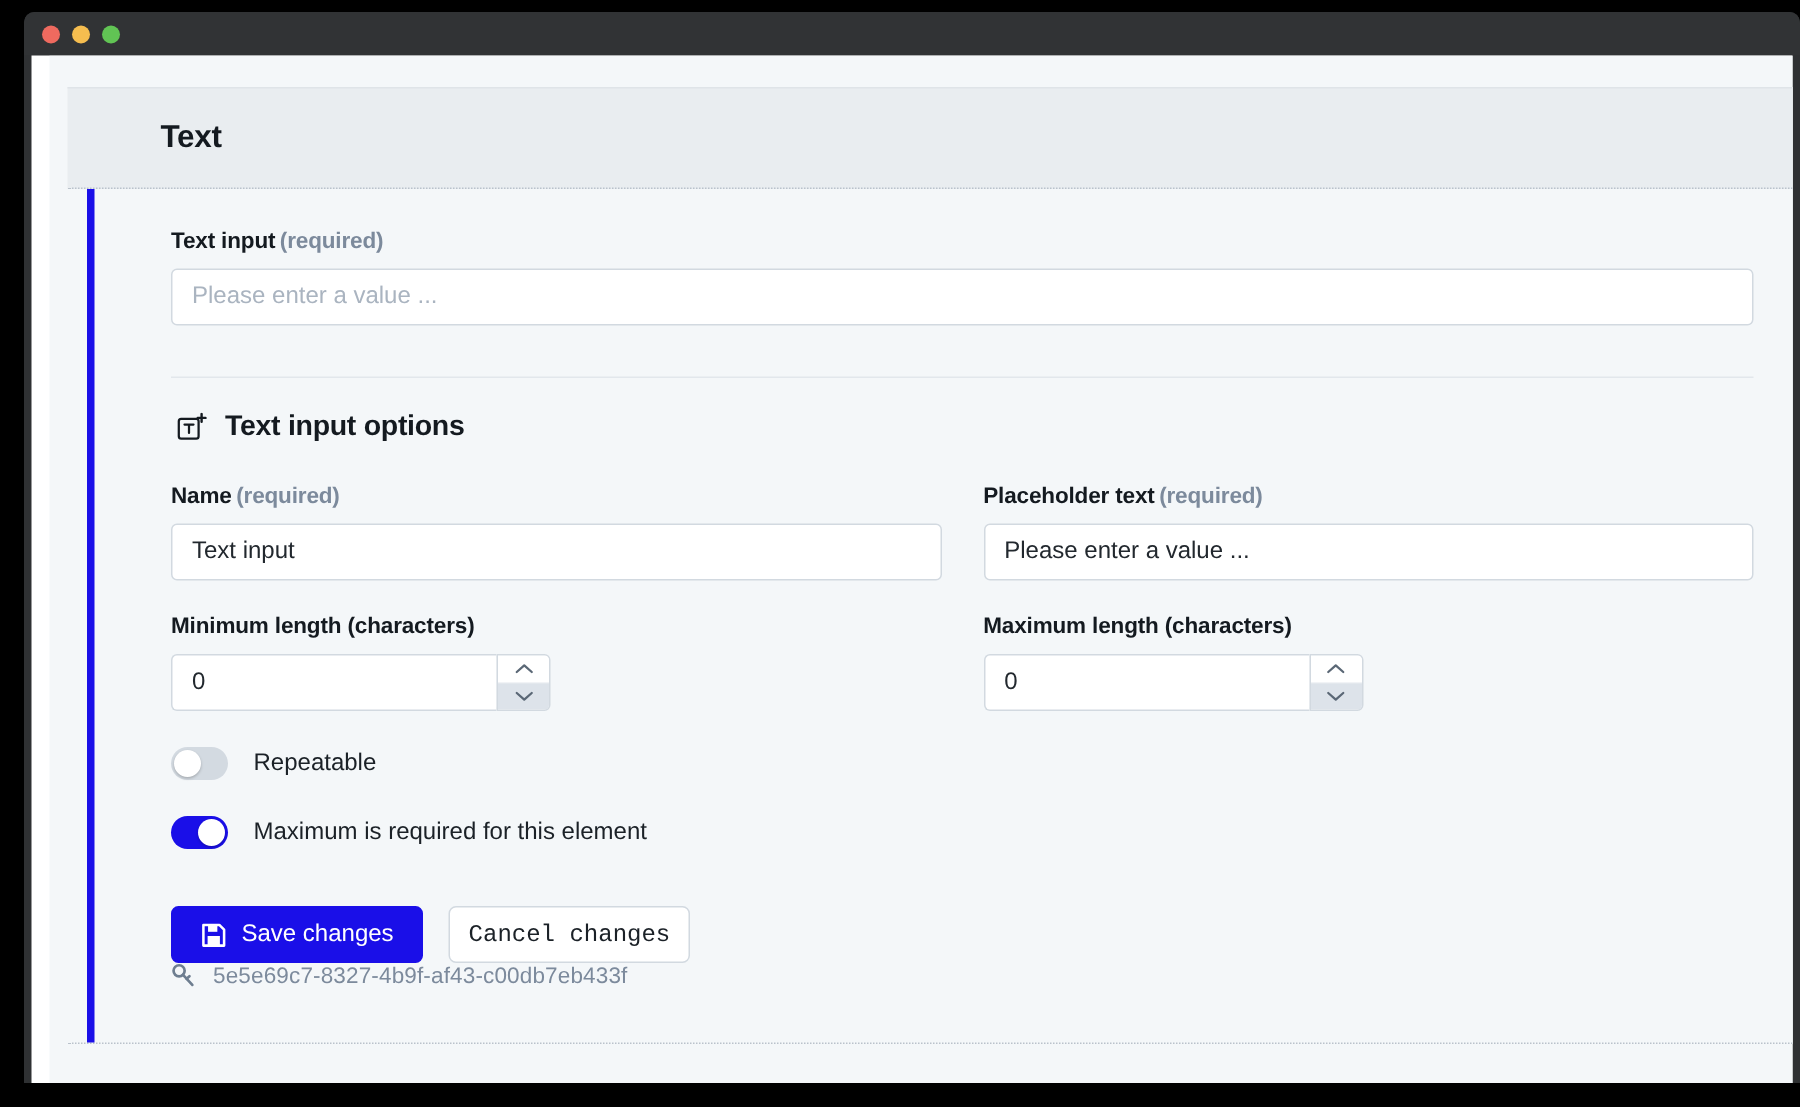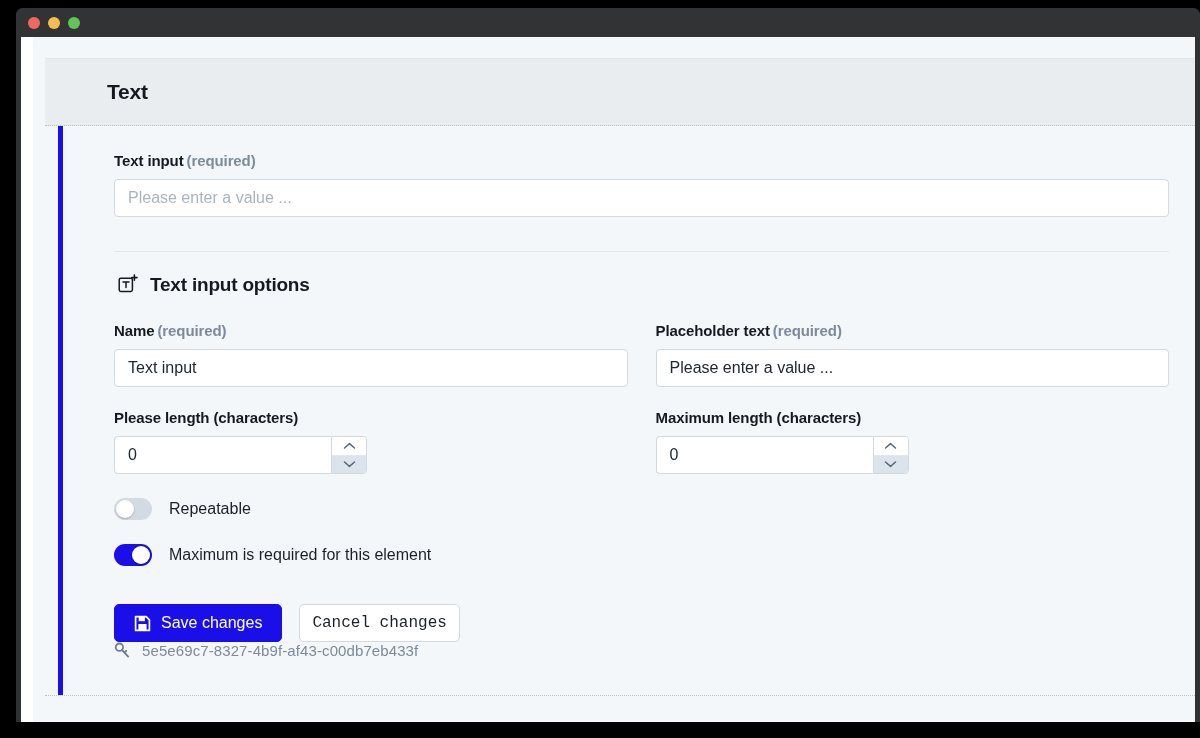--- a/index.html
+++ b/index.html
@@ -150,21 +150,21 @@
 
   hr.divider {
     border: none;
     border-top: 1px solid #e2e7ec;
     margin: 0 0 22px 0;
   }
 
   
   .section-heading {
     display: flex;
-    align-items: flex-start;
+    align-items: center;
     margin-bottom: 26px;
     margin-left: 4px;
   }
   .section-heading .ico {
     width: 20px;
     height: 20px;
     margin-right: 12px;
     display: block;
   }
   .section-heading h2 {
@@ -368,21 +368,21 @@
                   <span>Placeholder text</span><span class="required">(required)</span>
                 </div>
                 <input class="text-input" type="text" value="Please enter a value ..." style="">
               </div>
             </div>
 
             <div class="row-gap"></div>
 
             <div class="grid">
               <div class="col">
-                <div class="field-label">Please length (characters)</div>
+                <div class="field-label">Minimum length (characters)</div>
                 <div class="stepper">
                   <input type="text" value="0" style="">
                   <div class="spin">
                     <button class="up">
                       <svg class="chev" viewBox="0 0 13 8">
                         <path d="M1.5 6 L6.5 1.6 L11.5 6" fill="none" stroke="#5b6876" stroke-width="1.5" stroke-linecap="round" stroke-linejoin="round"></path>
                       </svg>
                     </button>
                     <button class="down">
                       <svg class="chev" viewBox="0 0 13 8">

